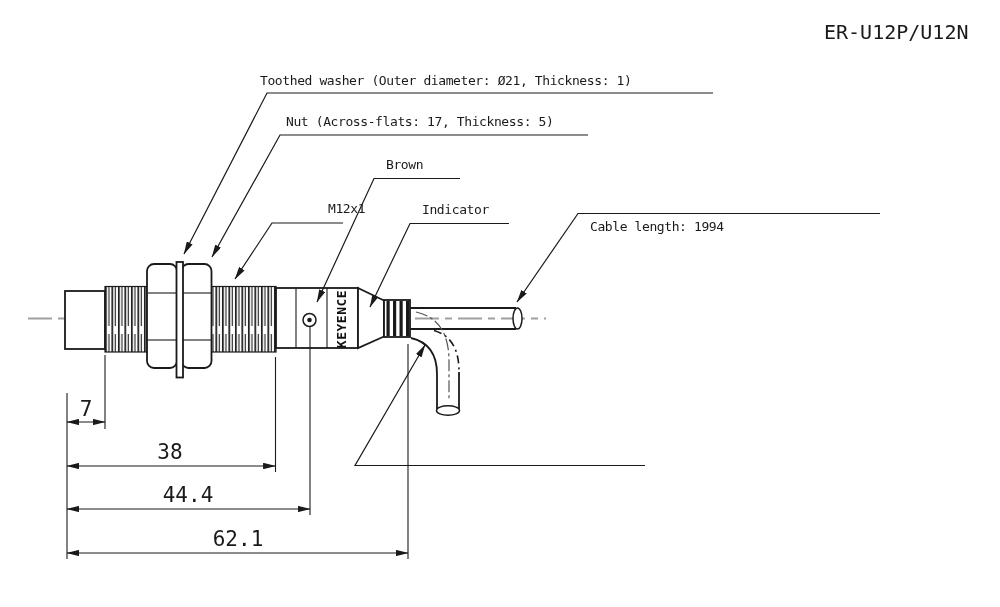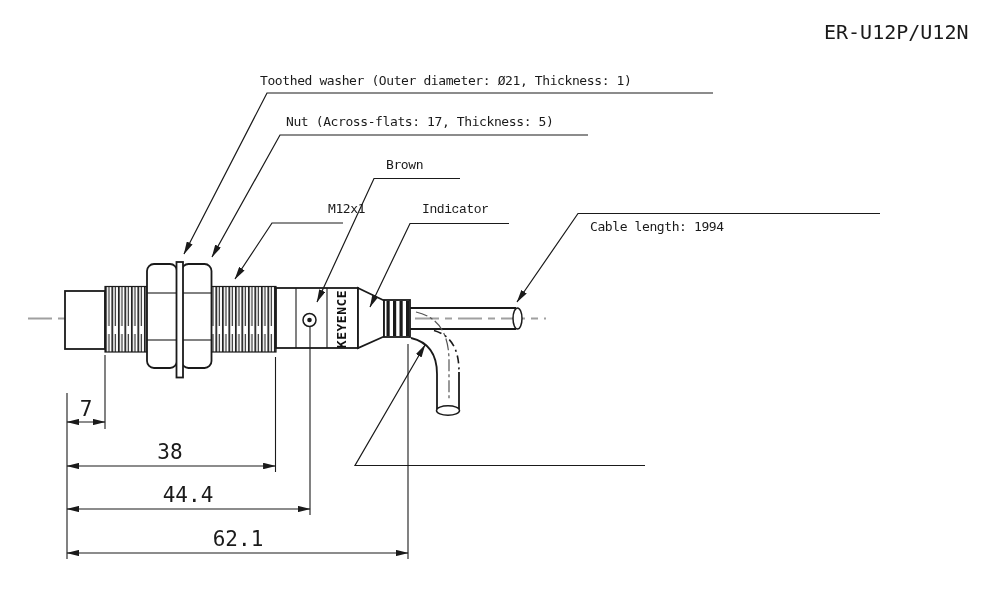--- a/index.html
+++ b/index.html
@@ -125,19 +125,19 @@
   <div class="lbl title" style="left:824px;top:20px;">ER-U12P/U12N</div>
 
   <div class="lbl" style="left:260px;top:73px;">Toothed washer (Outer diameter: Ø21, Thickness: 1)</div>
 
   <div class="lbl" style="left:286px;top:114px;">Nut (Across-flats: 17, Thickness: 5)</div>
 
   <div class="lbl" style="left:386px;top:157px;">Brown</div>
 
   <div class="lbl" style="left:280px;top:201px;margin-left:48px;">M12x1</div>
 
-  <div class="lbl" style="left:422px;top:202px;font-family:Liberation Mono, monospace;">Indicator</div>
+  <div class="lbl" style="left:422px;top:202px;">Indicator</div>
 
 
   <div class="lbl" style="left:590px;top:219px;">Cable length: 1994</div>
 
 
 </div>
 
 </body></html>

